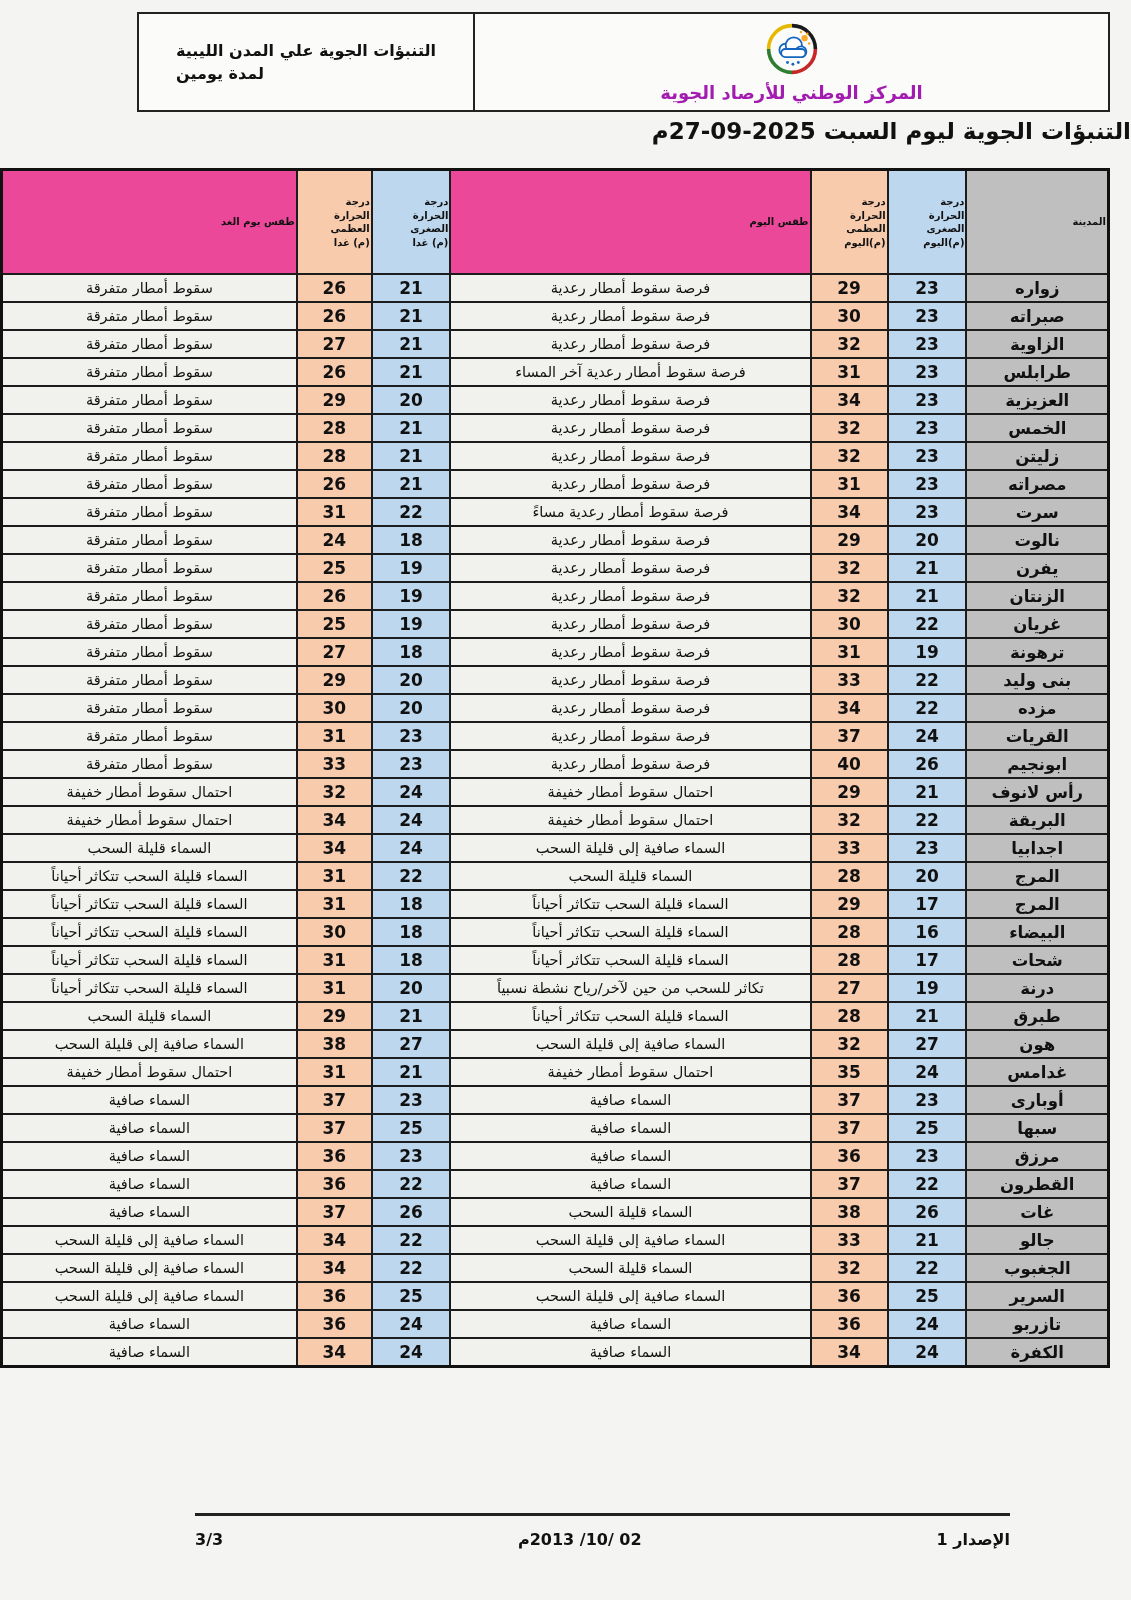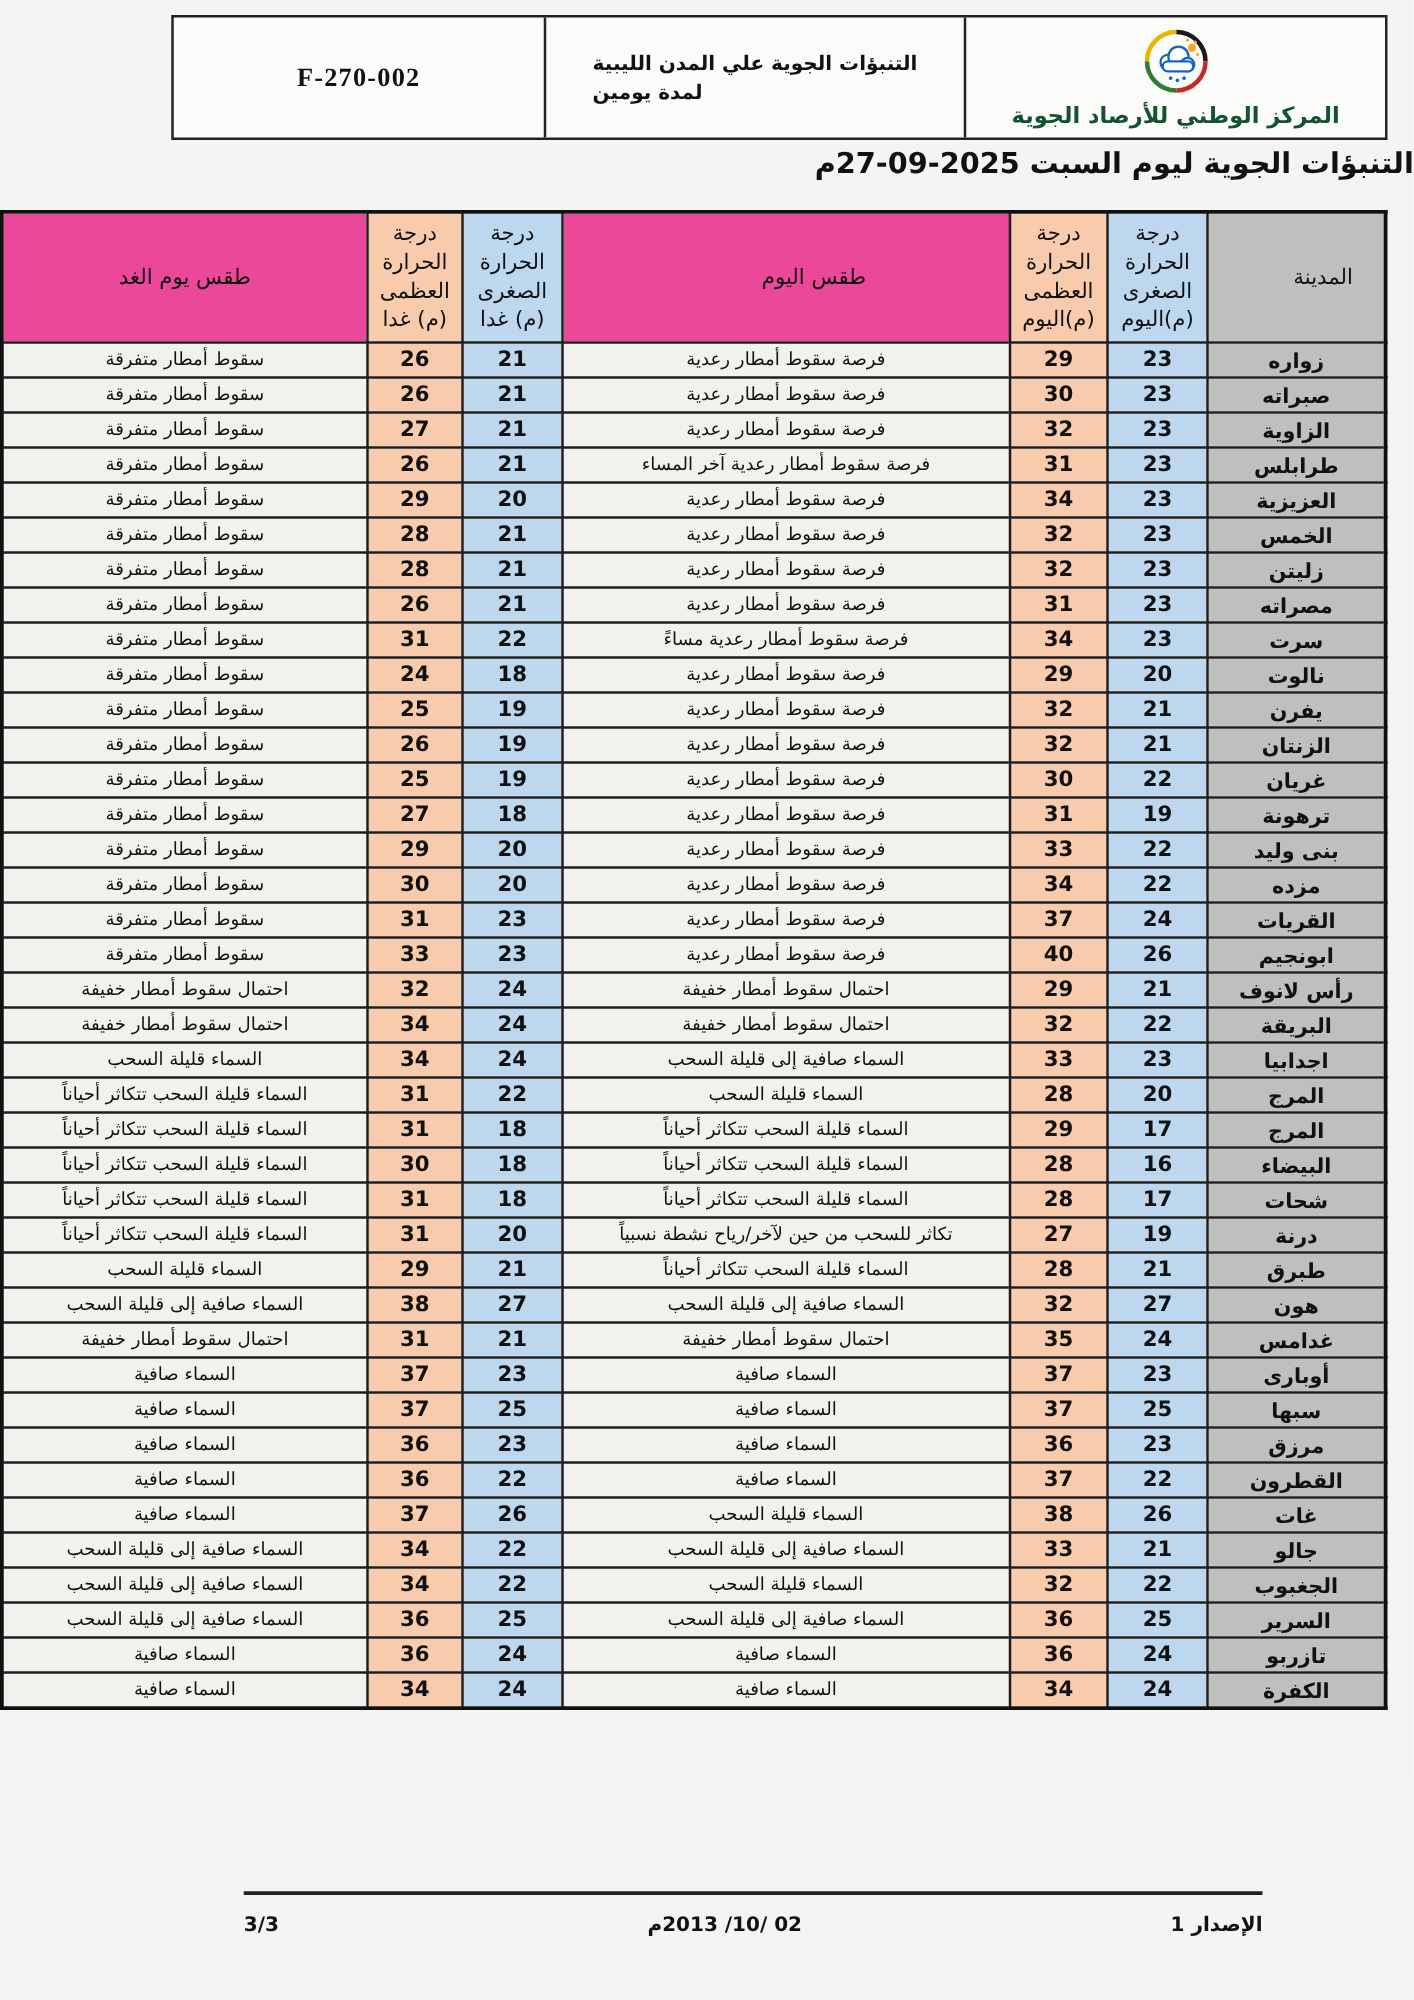--- a/index.html
+++ b/index.html
@@ -21,40 +21,40 @@
     background:#fbfbfa;
   }
   .form-header .cell{display:flex;align-items:center;justify-content:center;}
   .cell-code{width:296px;border-right:2px solid #222;
     font-family:"Liberation Serif","DejaVu Serif",serif;
     font-weight:bold;font-size:21px;letter-spacing:1px;}
   .cell-title{width:334px;border-right:2px solid #222;
     font-weight:bold;font-size:16px;text-align:left;direction:rtl;
     white-space:pre-line;line-height:1.45;}
   .cell-brand{flex:1;flex-direction:column;gap:2px;padding:4px 0;}
-  .brand-text{color:#14532d;font-weight:bold;font-size:18px;direction:rtl;}
+  .brand-text{color:#a21caf;font-weight:bold;font-size:18px;direction:rtl;}
   
   .page-title{
     position:absolute;top:118px;right:0;left:0;
     font-weight:bold;font-size:23px;
   }
   
   table.wx-table{
     position:absolute;top:168px;right:21px;
     border-collapse:collapse;
     table-layout:fixed;
     background:#fff;
     border:3px solid #111;
   }
   .wx-table th,.wx-table td{
     border:2px solid #1c1c1c;
     text-align:center;vertical-align:middle;
     overflow:hidden;
   }
-  .wx-table thead th{height:100px;font-size:17px;font-weight:normal;line-height:1.35;white-space:pre-line;}
+  .wx-table thead th{height:100px;font-size:10px;font-weight:bold;line-height:1.35;white-space:pre-line;text-align:right;}
   .wx-table tbody td{height:26px;padding:0 3px;}
   .col-city{width:100px;padding-left:44px;}
   .col-min-today{width:78px;}
   .col-max-today{width:76px;}
   .col-wx-today{width:337px;padding-left:46px;}
   .col-min-tm{width:78px;}
   .col-max-tm{width:74px;}
   .col-wx-tm{width:313px;}
   .bg-city{background:#bfbfbf;}
   .bg-min{background:#bdd7ee;}
@@ -71,21 +71,20 @@
     display:flex;justify-content:space-between;align-items:center;
     font-size:16px;font-weight:bold;
     direction:rtl;
   }
   .doc-footer span{display:inline-block;}
 </style>
 </head>
 <body>
 
 <div class="form-header">
-  <div class="cell cell-code">F-270-002</div>
   <div class="cell cell-title">التنبؤات الجوية علي المدن الليبية
 لمدة يومين</div>
   <div class="cell cell-brand">
     <span>
       <svg width="54" height="54" viewBox="0 0 60 60">
         <path d="M30,4 A26,26 0 0 1 56,30" fill="none" stroke="#1a1a1a" stroke-width="4"></path>
         <path d="M56,30 A26,26 0 0 1 30,56" fill="none" stroke="#c62828" stroke-width="4"></path>
         <path d="M30,56 A26,26 0 0 1 4,30" fill="none" stroke="#2e7d32" stroke-width="4"></path>
         <path d="M4,30 A26,26 0 0 1 30,4" fill="none" stroke="#e6b800" stroke-width="4"></path>
         <circle cx="44" cy="18" r="3.5" fill="#f9a825"></circle>

